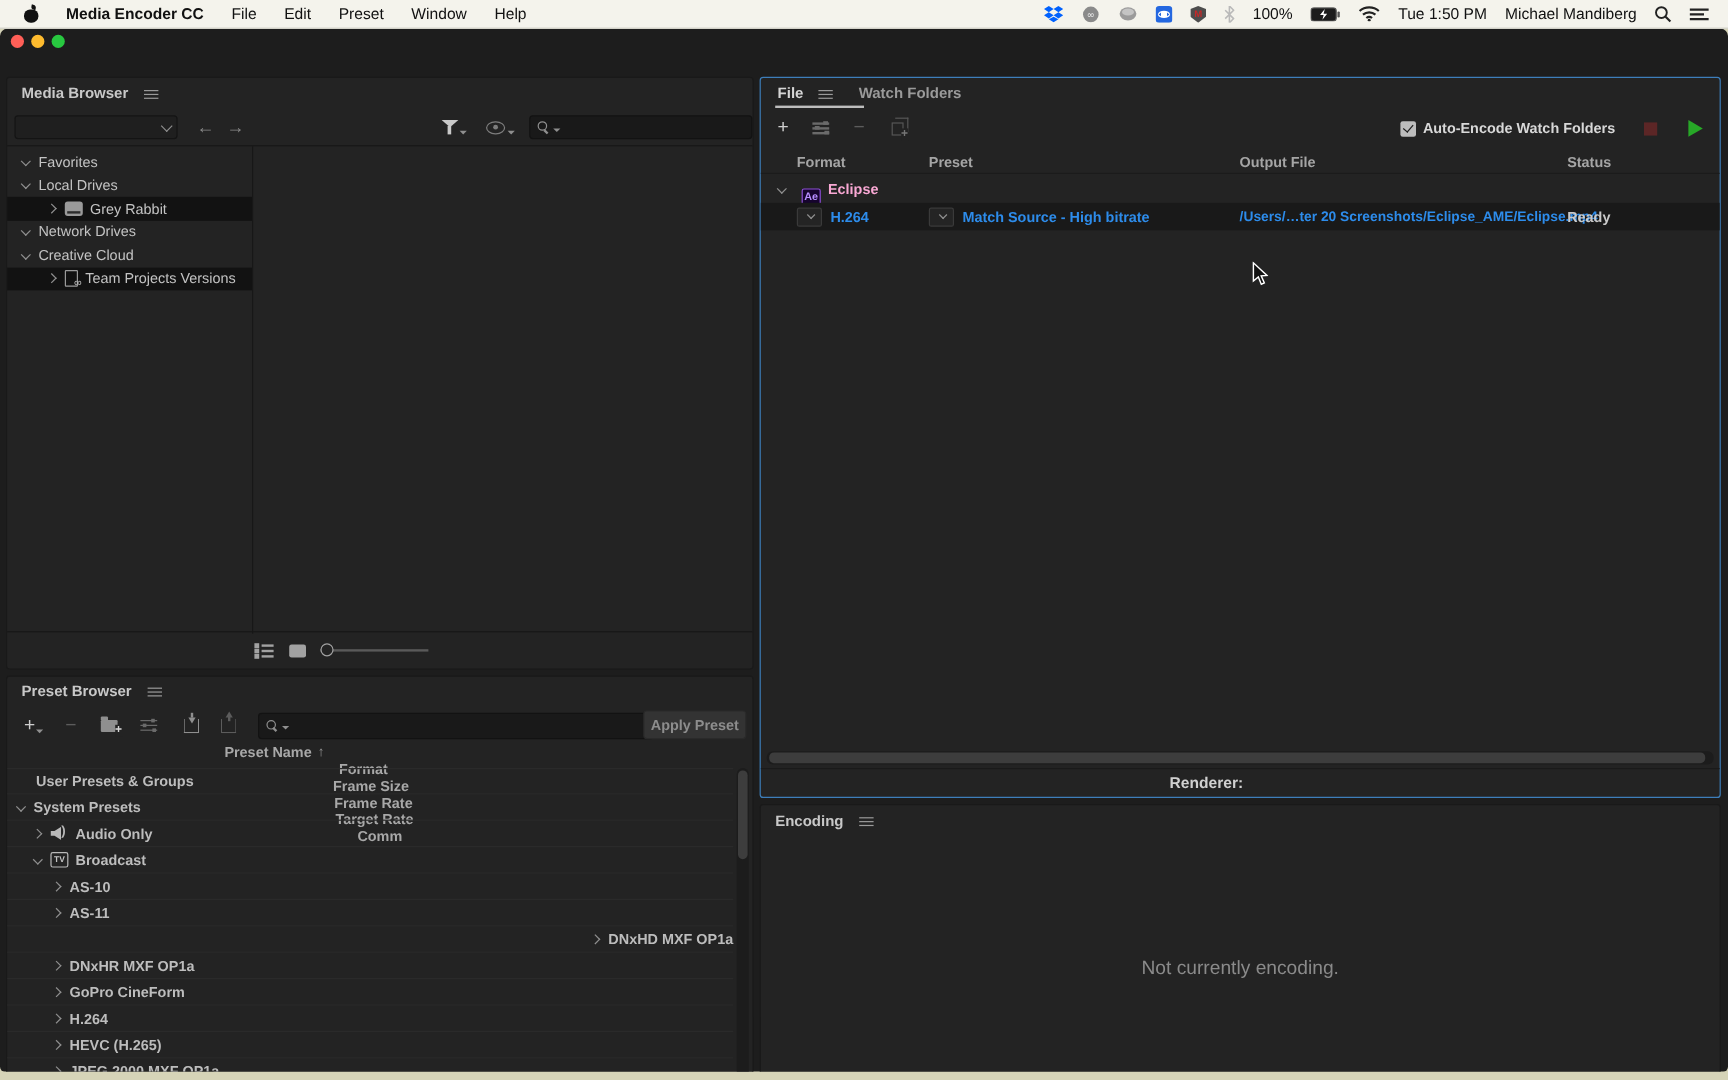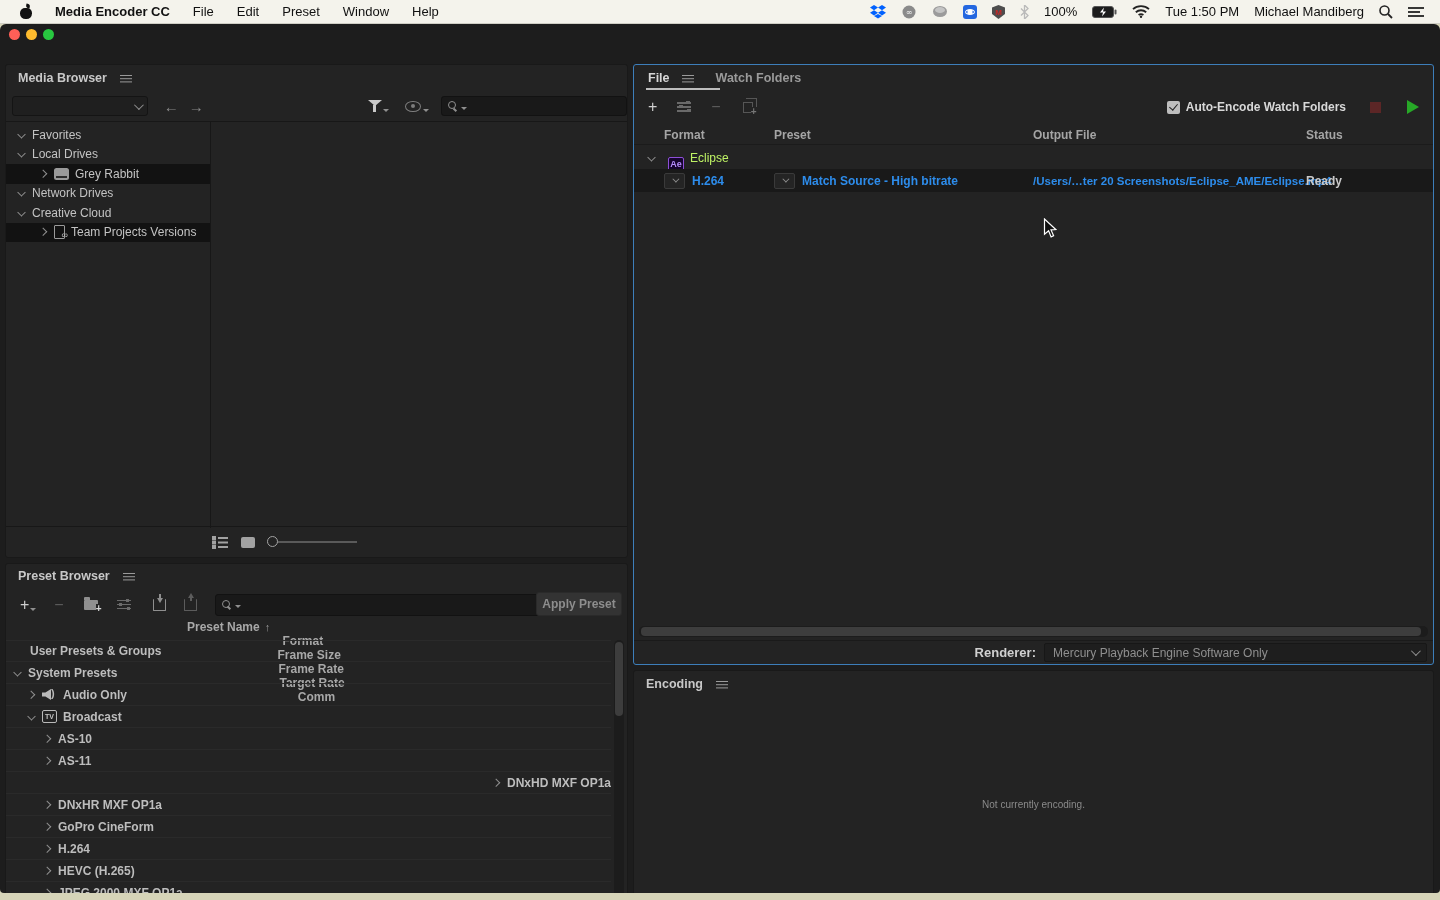--- a/index.html
+++ b/index.html
@@ -170,21 +170,21 @@
   .q-colhead { position:absolute; left:0; top:60px; width:100%; height:20px; display:flex; align-items:center;
     color:#a5a5a5; font-size:12px; font-weight:700; border-bottom:1px solid #1b1b1b; }
   .q-colhead .c1 { width:140px; padding-left:30px; }
   .q-colhead .c2 { width:259px; }
   .q-colhead .c3 { width:273px; }
   .q-colhead .c4 { flex:1; }
   .q-group { position:absolute; left:0; top:82px; width:100%; height:22px; display:flex; align-items:center;
     padding-left:12px; gap:6px; }
   .ae-badge { width:16px; height:15px; border:1px solid #8d4fd8; border-radius:2px; background:#16042e;
     color:#b78eff; font-size:9px; font-weight:700; display:flex; align-items:center; justify-content:center;margin-top:12px; }
-  .q-group .g-name { color:#bef264; font-size:12px; font-weight:400; }
+  .q-group .g-name { color:#f9a8d4; font-size:12px; font-weight:700; }
   .q-item { position:absolute; left:0; top:104px; width:100%; height:23px; background:#191919;
     display:flex; align-items:center; font-size:12px; }
   .dd-btn { width:21px; height:16px; background:#242424; border:1px solid #3a3a3a; border-radius:2px;
     display:flex; align-items:center; justify-content:center; }
   .dd-btn .dd-chev { width:5px; height:5px; border-width:1.4px; }
   .blue { color:#2d8ceb; font-weight:700; }
   .q-item .f-format { width:140px; padding-left:30px; display:flex; gap:7px; align-items:center; }
   .q-item .f-preset { width:259px; display:flex; gap:7px; align-items:center; }
   .q-item .f-output { width:273px; white-space:nowrap; font-size:11.5px; }
   .q-item .f-status { flex:1; color:#c9c9c9; font-weight:700; }
@@ -193,21 +193,21 @@
   .renderer-row { position:absolute; left:0; bottom:0; width:100%; height:24px; border-top:1px solid #1a1a1a;
     display:flex; align-items:center; }
   .renderer-label { position:absolute; right:397px; color:#d0d0d0; font-size:13px; font-weight:700; }
   .renderer-dd { position:absolute; left:410px; right:6px; top:2px; bottom:2px; background:#1e1e1e;
     border:1px solid #171717; border-radius:2px; display:flex; align-items:center; justify-content:space-between;
     padding:0 8px; color:#8f8f8f; font-size:12px; }
 
   
   #encoding-panel { left:633px; top:646px; width:801px; height:242px; }
   .enc-header { position:absolute; left:0; top:0; height:26px; display:flex; align-items:center; gap:13px; padding-left:12px; }
-  .enc-msg { position:absolute; left:0; top:128px; width:100%; text-align:center; color:#8a8a8a; font-size:10px; }
+  .enc-msg { position:absolute; left:0; top:128px; width:100%; text-align:center; color:#8a8a8a; font-size:16px; }
 
   
   .cursor { position:absolute; left:1043px; top:218px; z-index:9; }
 </style>
 </head>
 <body>
 
 <div class="screen">
 
   <div class="menubar">
@@ -499,24 +499,20 @@
           <span class="blue">Match Source - High bitrate</span>
         </span>
         <span class="f-output blue">/Users/…ter 20 Screenshots/Eclipse_AME/Eclipse.mp4</span>
         <span class="f-status">Ready</span>
       </div>
       <div class="hscroll">
           <span class="thumb"></span>
         </div>
       <div class="renderer-row">
         <span class="renderer-label">Renderer:</span>
-        <span class="renderer-dd">
-          <span>Mercury Playback Engine Software Only</span>
-          <span class="dd-chev"></span>
-        </span>
       </div>
     </div>
 
     <div class="panel" id="encoding-panel">
       <div class="enc-header">
         <span class="panel-title">Encoding</span>
         <span class="hamb"></span>
       </div>
       <div class="enc-msg">Not currently encoding.</div>
     </div>

